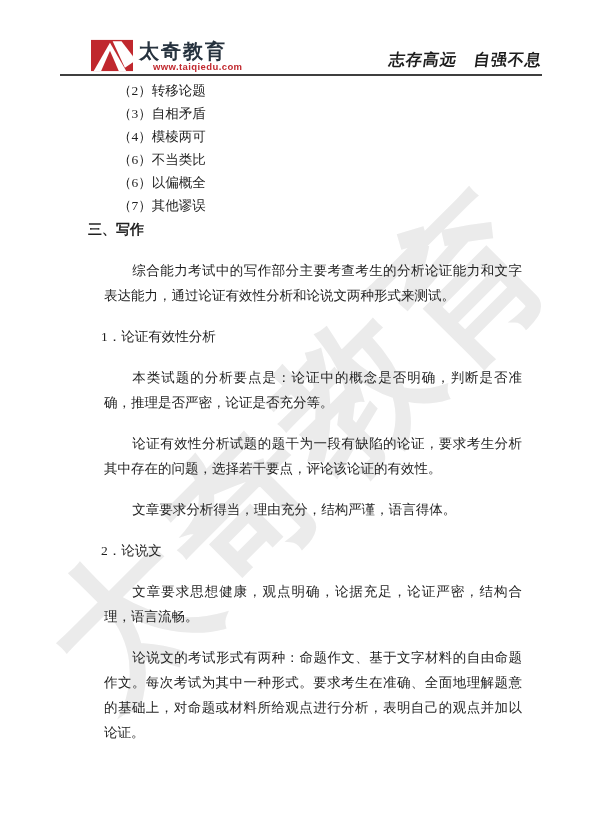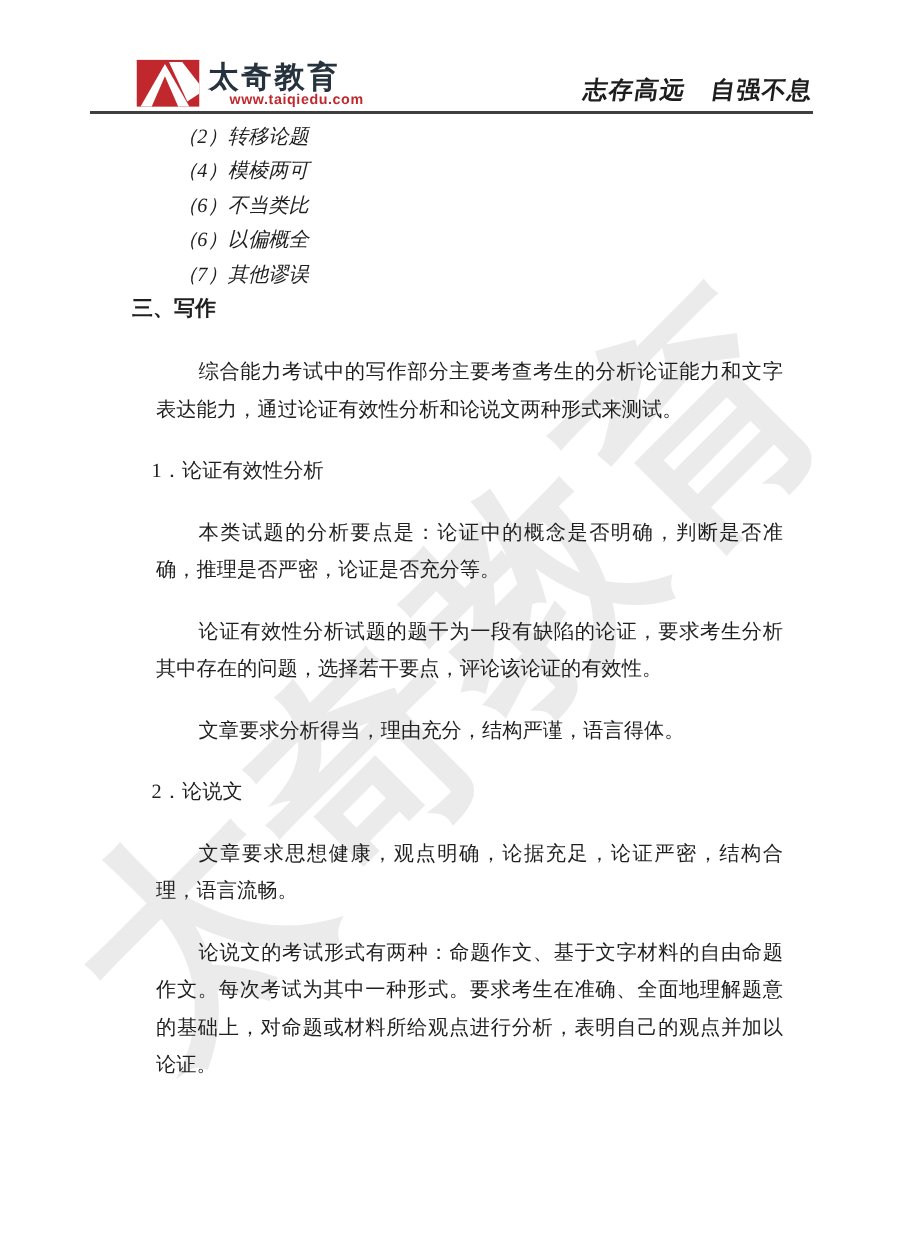--- a/index.html
+++ b/index.html
@@ -44,21 +44,21 @@
     transform:translate(-50%,-50%) rotate(-45deg);
     font-size:152px;font-weight:bold;color:#ebebeb;
     white-space:nowrap;letter-spacing:6px;
     pointer-events:none;user-select:none;
   }
   
   .content{
     position:absolute;left:88px;top:79px;width:450px;z-index:1;
     font-size:13.5px;line-height:25px;
   }
-  .fallacy-list{line-height:23px;font-style:italic;}
+  .fallacy-list{line-height:23px;}
   .fallacy-item{padding-left:30px;white-space:nowrap;}
   .section-heading{font-weight:bold;font-size:14px;line-height:25px;}
   .para{
     margin:16px;text-align:justify;text-justify:inter-ideograph;
     text-indent:2.1em;
   }
   .sub-heading{padding-left:13px;line-height:25px;white-space:nowrap;}
 </style>
 </head>
 <body>
@@ -79,20 +79,21 @@
     <div class="brand-text">太奇教育</div>
     <div class="brand-url">www.taiqiedu.com</div>
     <div class="slogan">志存高远　自强不息</div>
     <div class="header-rule"></div>
   </div>
 
   <div class="content">
 
     <div class="fallacy-list">
       <div class="fallacy-item">（2）转移论题</div>
+      <div class="fallacy-item">（3）自相矛盾</div>
       <div class="fallacy-item">（4）模棱两可</div>
       <div class="fallacy-item">（6）不当类比</div>
       <div class="fallacy-item">（6）以偏概全</div>
       <div class="fallacy-item">（7）其他谬误</div>
     </div>
 
     <div class="section-heading">三、写作</div>
 
     <p class="para">综合能力考试中的写作部分主要考查考生的分析论证能力和文字表达能力，通过论证有效性分析和论说文两种形式来测试。</p>
 

